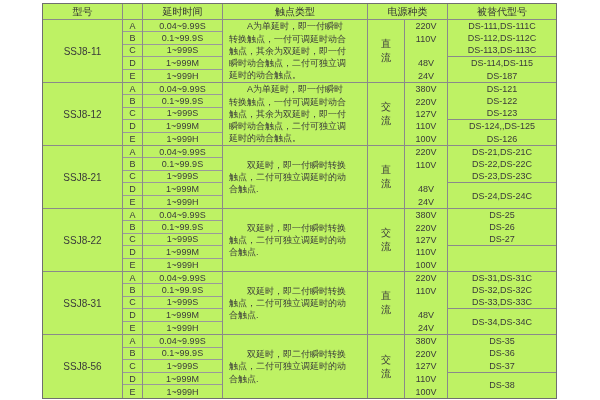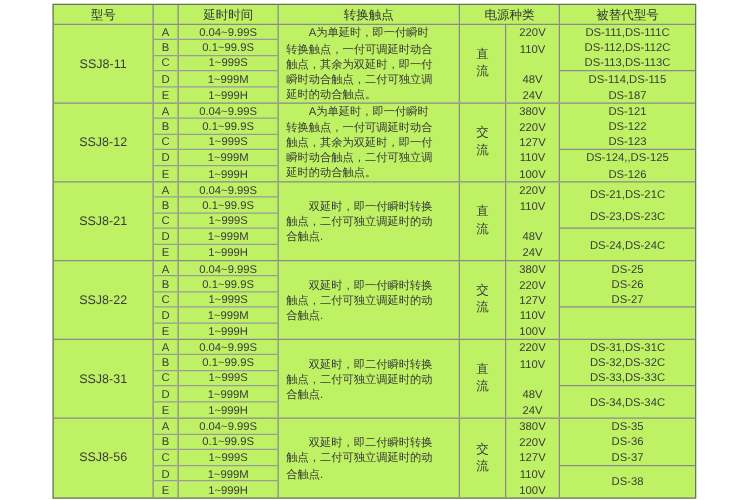--- a/index.html
+++ b/index.html
@@ -58,21 +58,21 @@
 </style>
 </head>
 <body>
 
 <div class="tbl">
 
   <div class="hrow">
     <div class="hc w-model">型号</div>
     <div class="hc w-letter"></div>
     <div class="hc w-time">延时时间</div>
-    <div class="hc w-contact">转换触点</div>
+    <div class="hc w-contact">触点类型</div>
     <div class="hc w-power">电源种类</div>
     <div class="hc w-repl">被替代型号</div>
   </div>
 
   <div class="block">
     <div class="model">SSJ8-11</div>
     <div class="letters">
       <div class="sub">A</div>
       <div class="sub">B</div>
       <div class="sub">C</div>
@@ -189,20 +189,21 @@
     <div class="volts">
       <div class="vsub">220V</div>
       <div class="vsub">110V</div>
       <div class="vsub"></div>
       <div class="vsub">48V</div>
       <div class="vsub">24V</div>
     </div>
     <div class="repl">
       <div class="repl-top">
         <div class="rsub">DS-21,DS-21C</div>
+        <div class="rsub">DS-22,DS-22C</div>
         <div class="rsub">DS-23,DS-23C</div>
       </div>
       <div class="repl-bottom">
         <div class="rsub">DS-24,DS-24C</div>
       </div>
     </div>
   </div>
 
   <div class="block">
     <div class="model">SSJ8-22</div>

